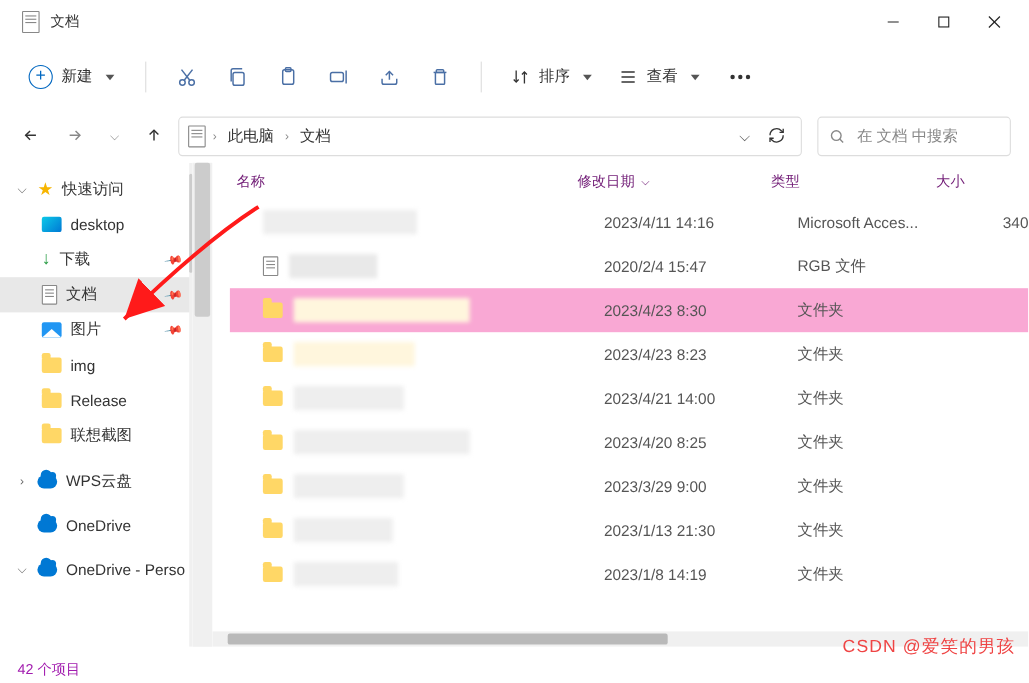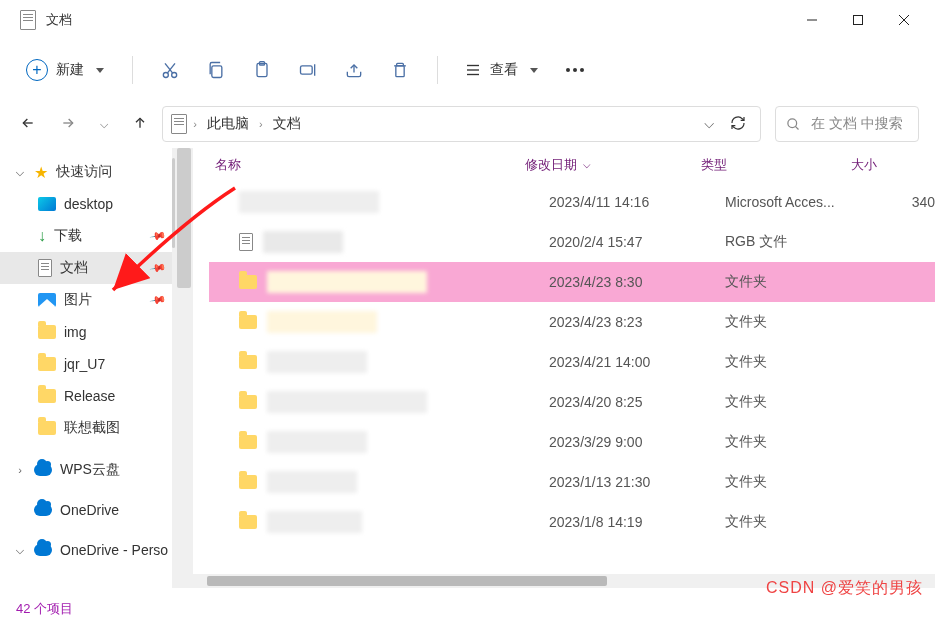--- a/index.html
+++ b/index.html
@@ -31,21 +31,21 @@
   .navrow { height:48px; display:flex; align-items:center; gap:14px; padding:0 16px 0 20px; }
   .nav-arrows { display:flex; align-items:center; gap:24px; color:#888; }
   .nav-arrows .on { color:#333; }
   .nav-arrows svg { width:16px; height:16px; }
   .addr { flex:1; height:36px; border:1px solid #ddd; border-radius:4px; display:flex; align-items:center; padding:0 8px; gap:6px; }
   .addr-icon { width:16px; height:20px; border:1px solid #888; background:#fff; border-radius:1px; position:relative; }
   .addr-icon::before{content:"";position:absolute;top:3px;left:2px;right:2px;height:1px;background:#888;box-shadow:0 3px 0 #888,0 6px 0 #888;}
   .crumb { display:flex; align-items:center; gap:6px; color:#333; padding:0 4px;justify-content:center; }
   .crumb-sep { color:#888; font-size:11px; }
   .addr-right { margin-left:auto; display:flex; align-items:center; gap:16px; color:#555; padding-right:6px;}
-  .search { width:144px; height:36px; border:1px solid #ddd; border-radius:4px; display:flex; align-items:center; padding:0 10px; color:#888; gap:10px;}
+  .search { width:176px; height:36px; border:1px solid #ddd; border-radius:4px; display:flex; align-items:center; padding:0 10px; color:#888; gap:10px;}
 
   
   .main { display:flex; height:440px; }
   .sidebar { width:184px; padding:8px 0; position:relative; overflow:hidden;}
   .tree-item { display:flex; align-items:center; height:32px; padding-left:14px; gap:8px; cursor:default; position:relative;}
   .tree-item.sub { padding-left:38px; }
   .tree-item.selected { background:#e8e8e8; }
   .chev { width:12px; color:#666; font-size:11px; display:inline-flex; justify-content:center;}
   .star { color:#f7b500; font-size:16px;}
   .pin { margin-left:auto; margin-right:10px; color:#999; font-size:11px; transform:rotate(35deg);}
@@ -159,20 +159,30 @@
     </div>
   <div class="tb-icon">
       <svg viewBox="0 0 24 24" fill="none" stroke="#4a6fa5" stroke-width="1.6">
         <path d="M5 7h14"></path>
         <path d="M8 7V5a1 1 0 011-1h6a1 1 0 011 1v2"></path>
         <rect x="7" y="7" width="10" height="13" rx="1"></rect>
       </svg>
     </div>
   <div class="tb-sep"></div>
   <div class="tb-group">
+    <svg width="18" height="18" viewBox="0 0 24 24" fill="none" stroke="#333" stroke-width="1.6">
+        <path d="M7 4v14"></path>
+        <path d="M4 15l3 3 3-3"></path>
+        <path d="M17 20V6"></path>
+        <path d="M14 9l3-3 3 3"></path>
+      </svg>
+    <span class="tb-label">排序</span>
+    <span class="caret-down"></span>
+  </div>
+  <div class="tb-group">
     <svg width="18" height="18" viewBox="0 0 24 24" fill="none" stroke="#333" stroke-width="1.8">
         <line x1="4" y1="6" x2="20" y2="6"></line>
         <line x1="4" y1="12" x2="20" y2="12"></line>
         <line x1="4" y1="18" x2="20" y2="18"></line>
       </svg>
     <span class="tb-label">查看</span>
     <span class="caret-down"></span>
   </div>
   <div class="dots">
       <span></span>
@@ -251,24 +261,20 @@
         <span class="pic-ico"></span>
         <span>图片</span>
         <span class="pin">📌</span>
       </div>
     <div class="tree-item sub">
         <span class="folder-ico"></span>
         <span>img</span>
       </div>
     <div class="tree-item sub">
         <span class="folder-ico"></span>
-        <span>jqr_U7</span>
-      </div>
-    <div class="tree-item sub">
-        <span class="folder-ico"></span>
         <span>Release</span>
       </div>
     <div class="tree-item sub">
         <span class="folder-ico"></span>
         <span>联想截图</span>
       </div>
     <div style="height:10px;"></div>
     <div class="tree-item">
         <span class="chev">›</span>
         <span class="cloud"></span>

